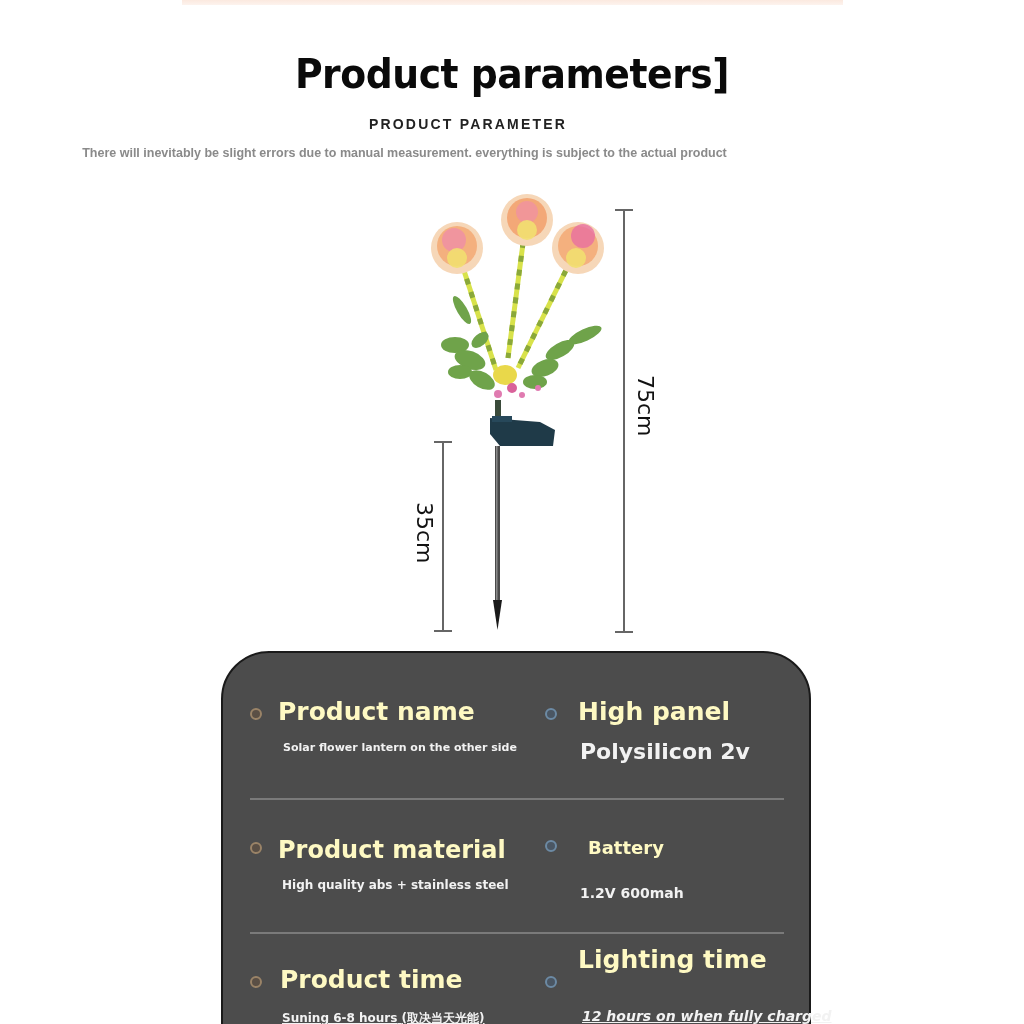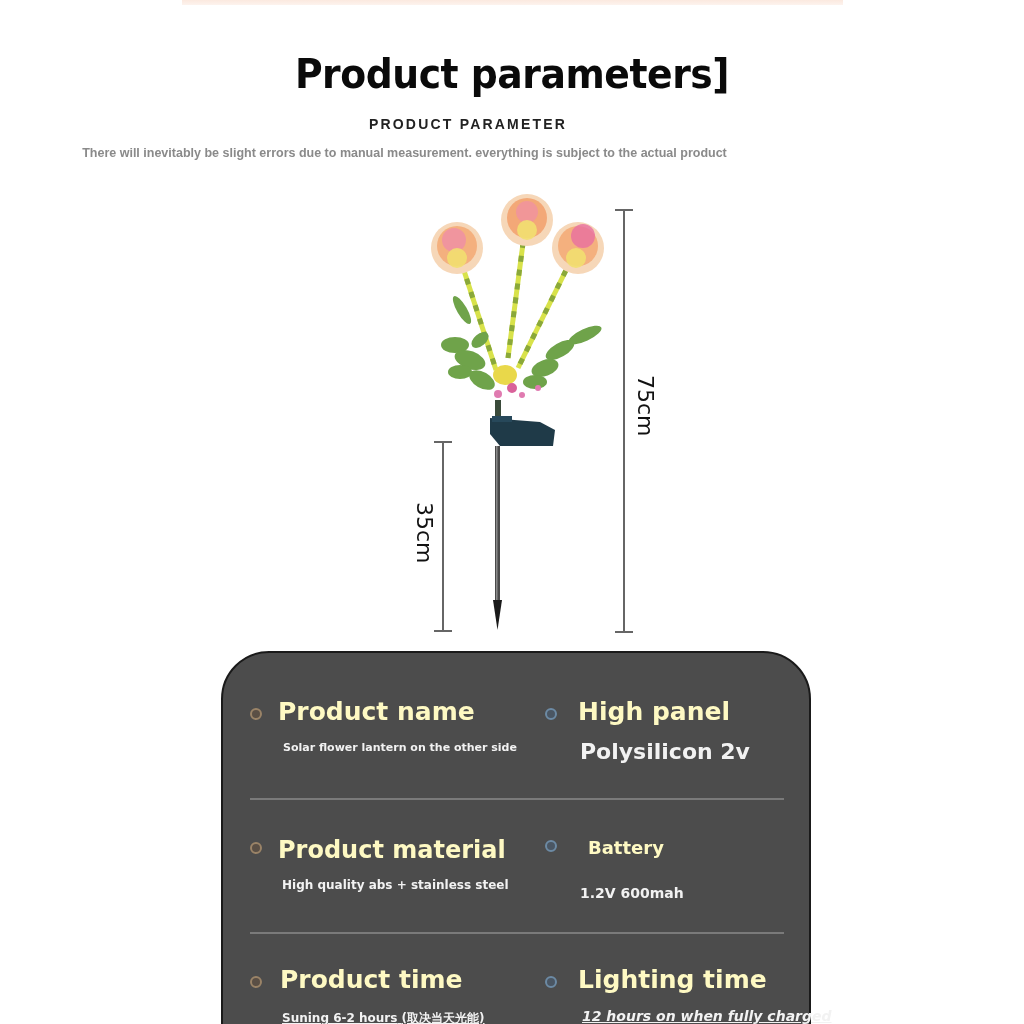--- a/index.html
+++ b/index.html
@@ -128,22 +128,22 @@
     <span class="spec-label" style="left:337px; top:184px; font-size:18px;margin-left:28px;">Battery</span>
     <span class="spec-value" style="left:357px; top:232px; font-size:14px; font-weight:bold;">1.2V 600mah</span>
   </div>
 
   <div class="divider" style="top:279px;"></div>
 
   <div class="spec">
     <span class="bullet warm" style="left:27px; top:323px;"></span>
     <span class="spec-label" style="left:57px; top:312px; font-size:25px;">Product time</span>
     <span class="spec-value" style="left:59px; top:357px; font-size:12px; text-decoration:underline;">
-      <span>Suning 6-2 hours</span>
+      <span>Suning 6-8 hours</span>
       <span>(取决当天光能)</span>
     </span>
   </div>
   <div class="spec">
     <span class="bullet cool" style="left:322px; top:323px;"></span>
-    <span class="spec-label" style="left:355px; top:312px; font-size:25px;">Lighting time</span>
+    <span class="spec-label" style="left:355px; top:292px; font-size:25px;">Lighting time</span>
     <span class="spec-value" style="left:359px; top:355px; font-size:14px; text-decoration:underline;font-style:italic;">12 hours on when fully charged</span>
   </div>
 </div>
 
 </body></html>

